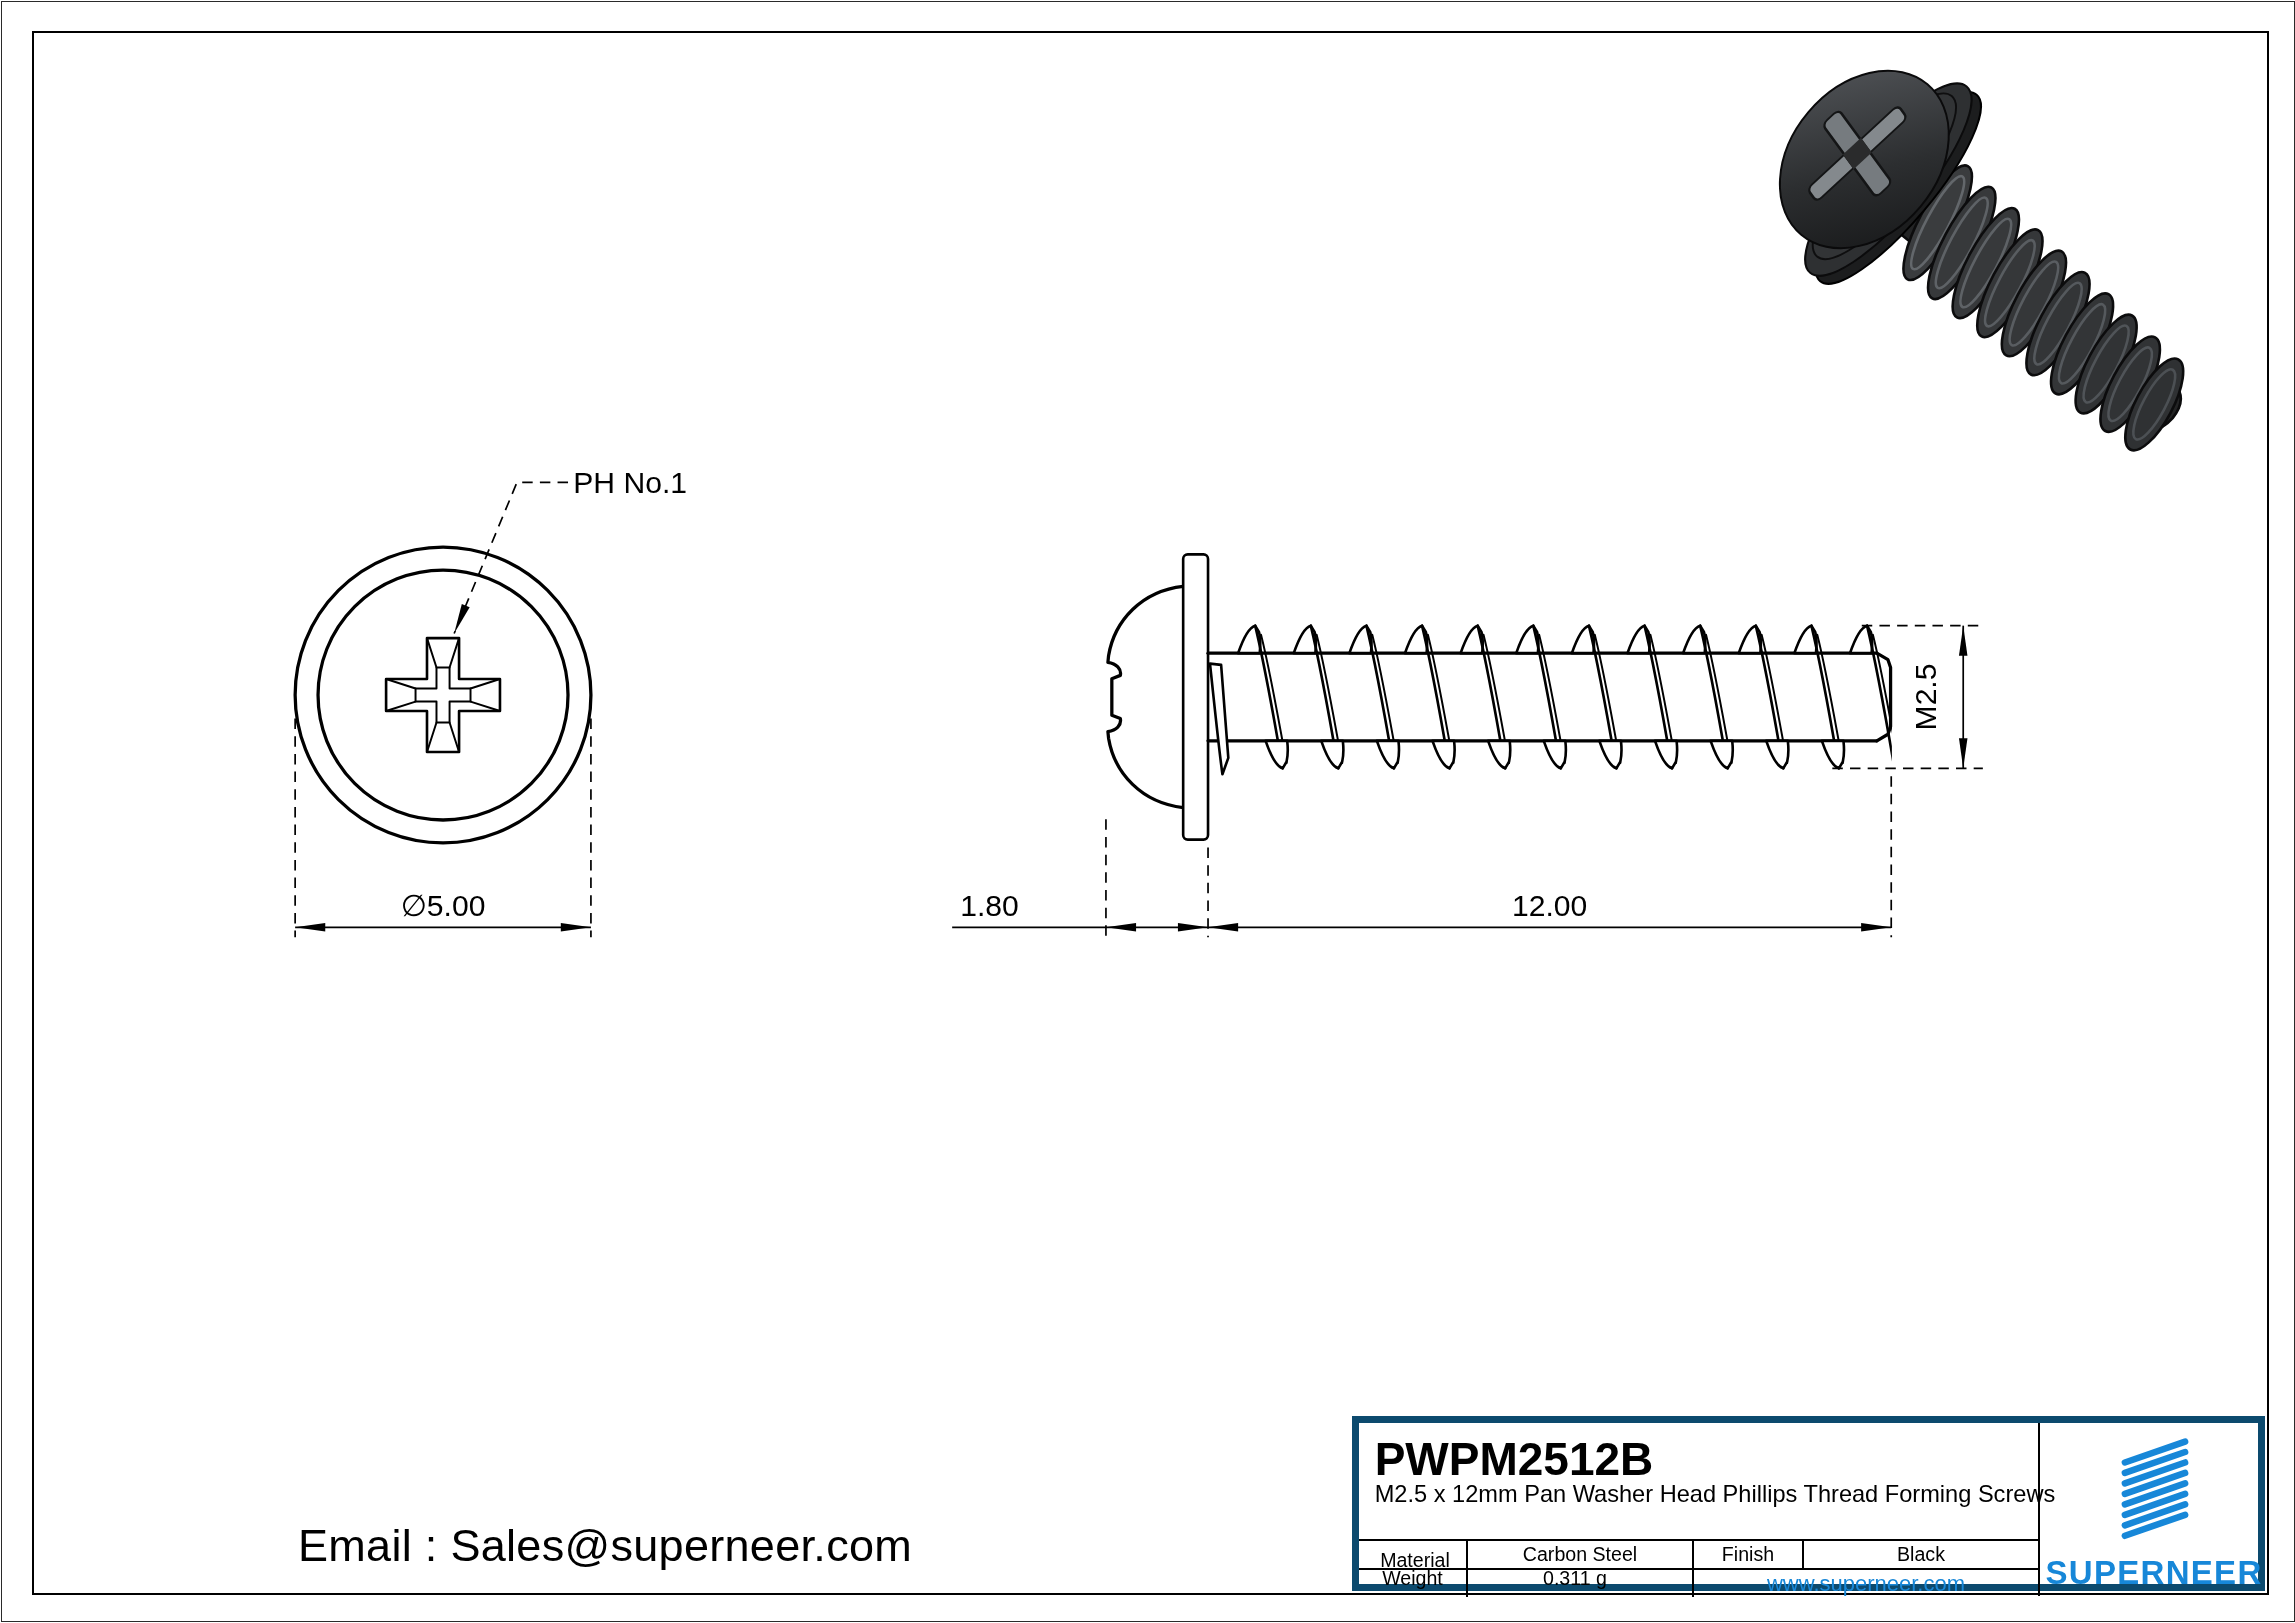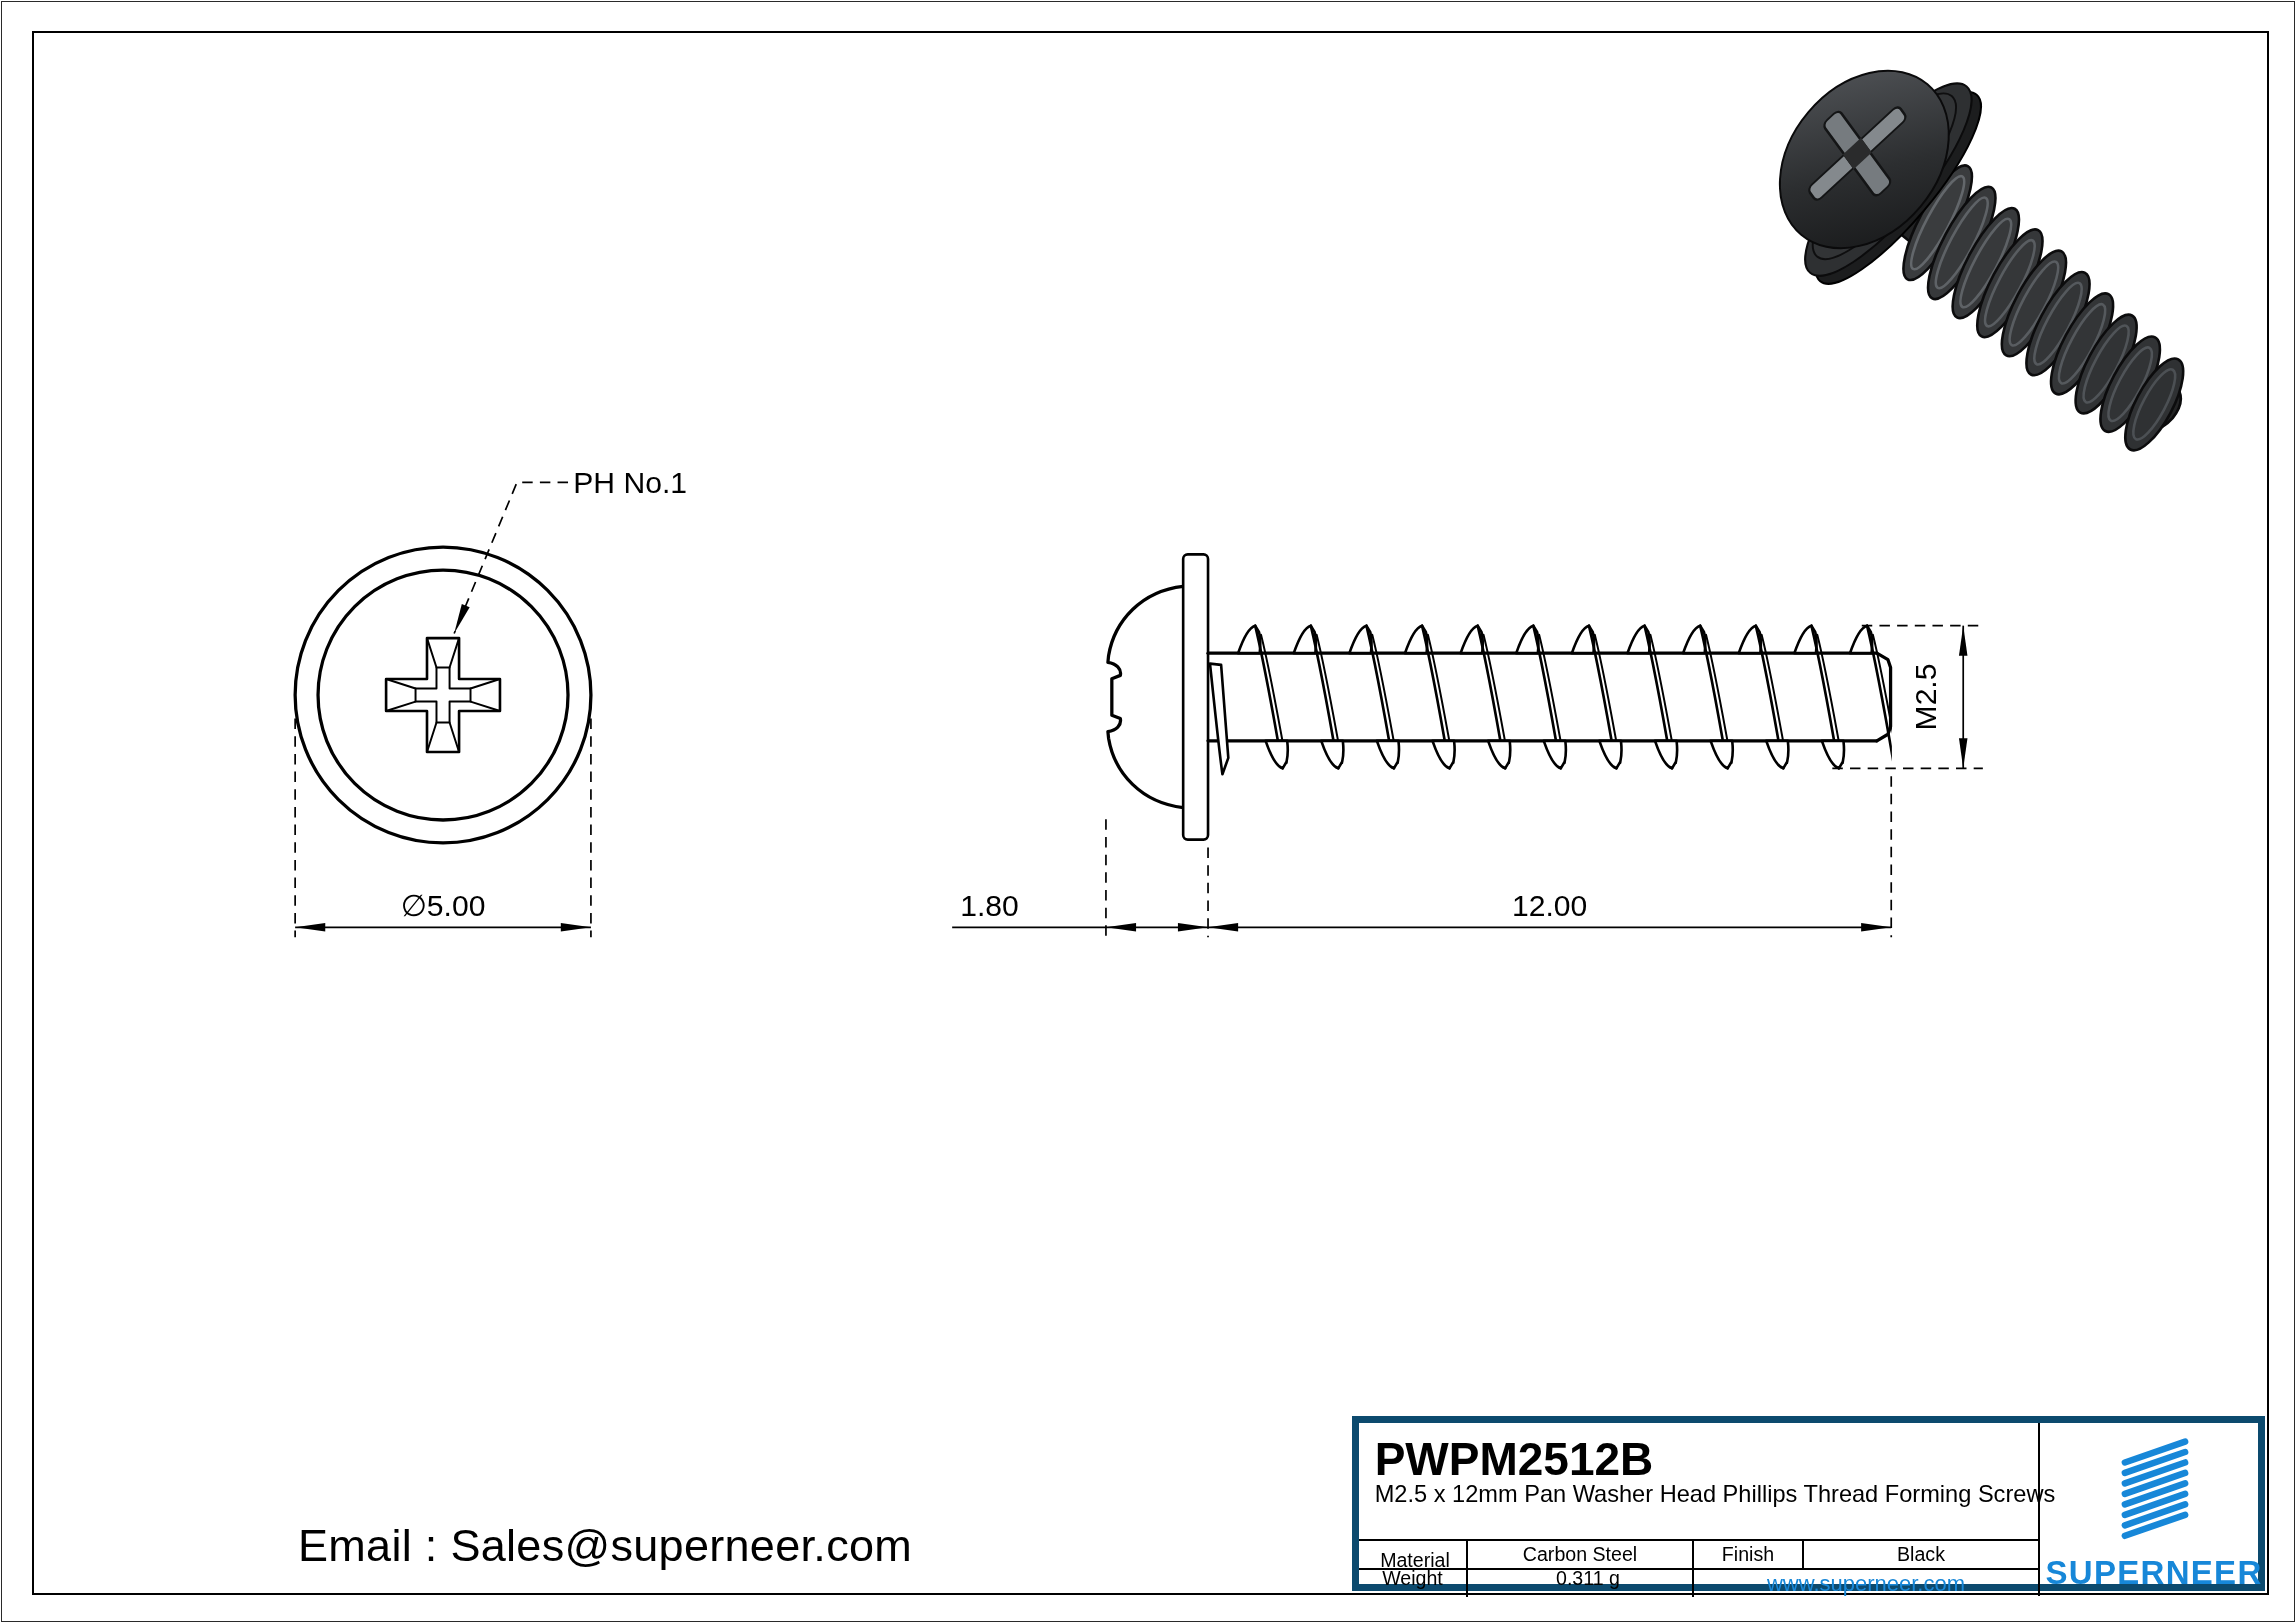--- a/index.html
+++ b/index.html
@@ -219,21 +219,21 @@
     <div class="tb-line" style="left:333px;top:116px;width:2px;height:58px;"></div>
     <div class="tb-line" style="left:443px;top:116px;width:2px;height:31px;"></div>
     <div class="tb-line" style="left:679px;top:0;width:2px;height:173px;"></div>
 
     <div class="cell" style="left:0;top:124px;width:112px;height:27px;">Material</div>
     <div class="cell" style="left:109px;top:118px;width:224px;height:27px;">Carbon Steel</div>
     <div class="cell" style="left:335px;top:118px;width:108px;height:27px;border-radius:6px;">Finish</div>
     <div class="cell" style="left:445px;top:118px;width:234px;height:27px;">Black</div>
 
     <div class="cell" style="left:0;top:142px;width:107px;height:27px;">Weight</div>
-    <div class="cell" style="left:117px;top:147px;width:224px;height:17px;">0.311 g</div>
+    <div class="cell" style="left:104px;top:147px;width:224px;height:17px;">0.311 g</div>
     <div class="cell weblink" style="left:335px;top:147px;width:344px;height:27px;">www.superneer.com</div>
 
     <div class="tb-logo">
       <svg class="stripes" width="80" height="106" viewBox="0 0 122 162">
         <line x1="15" y1="42" x2="107" y2="10" stroke="#1787d8" stroke-width="10" stroke-linecap="round"></line>
         <line x1="15" y1="58" x2="107" y2="26" stroke="#1787d8" stroke-width="10" stroke-linecap="round"></line>
         <line x1="15" y1="74" x2="107" y2="42" stroke="#1787d8" stroke-width="10" stroke-linecap="round"></line>
         <line x1="15" y1="90" x2="107" y2="58" stroke="#1787d8" stroke-width="10" stroke-linecap="round"></line>
         <line x1="15" y1="106" x2="107" y2="74" stroke="#1787d8" stroke-width="10" stroke-linecap="round"></line>
         <line x1="15" y1="122" x2="107" y2="90" stroke="#1787d8" stroke-width="10" stroke-linecap="round"></line>

